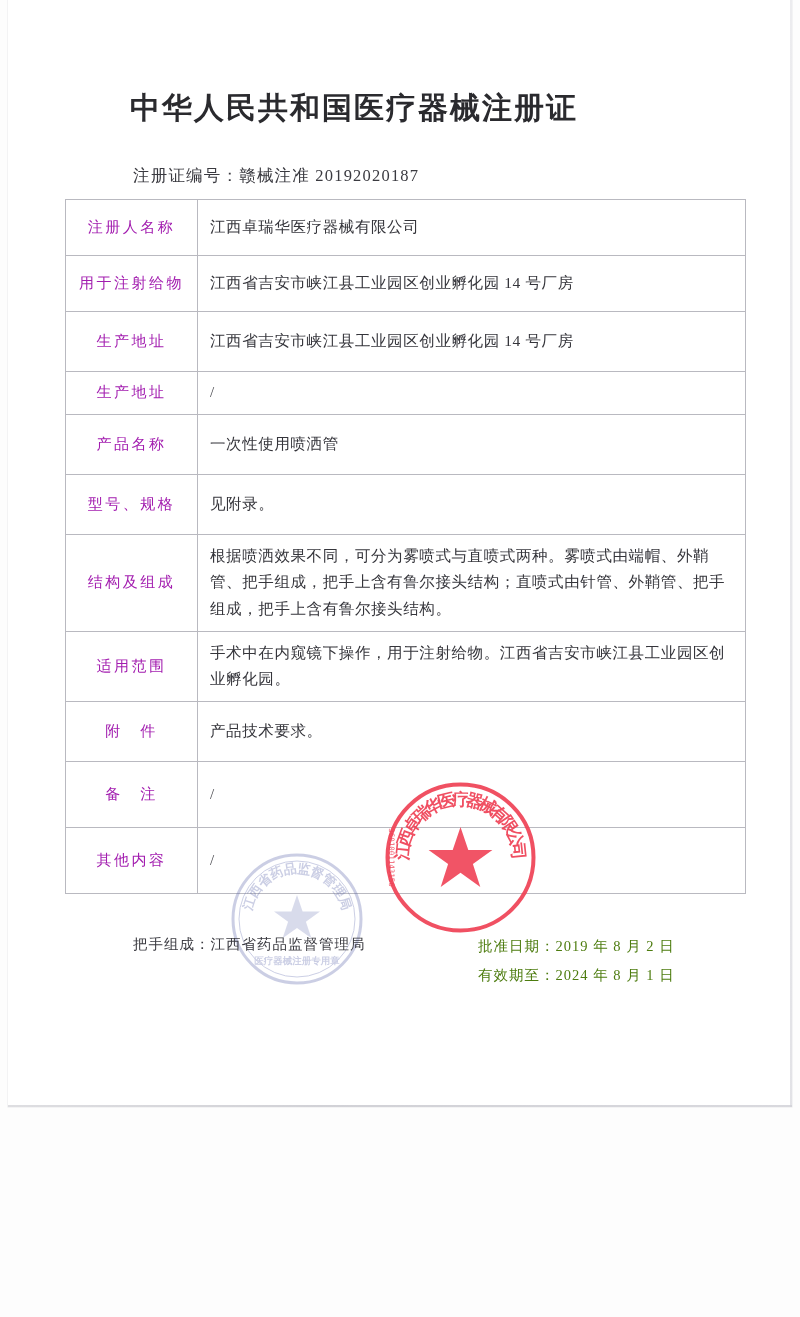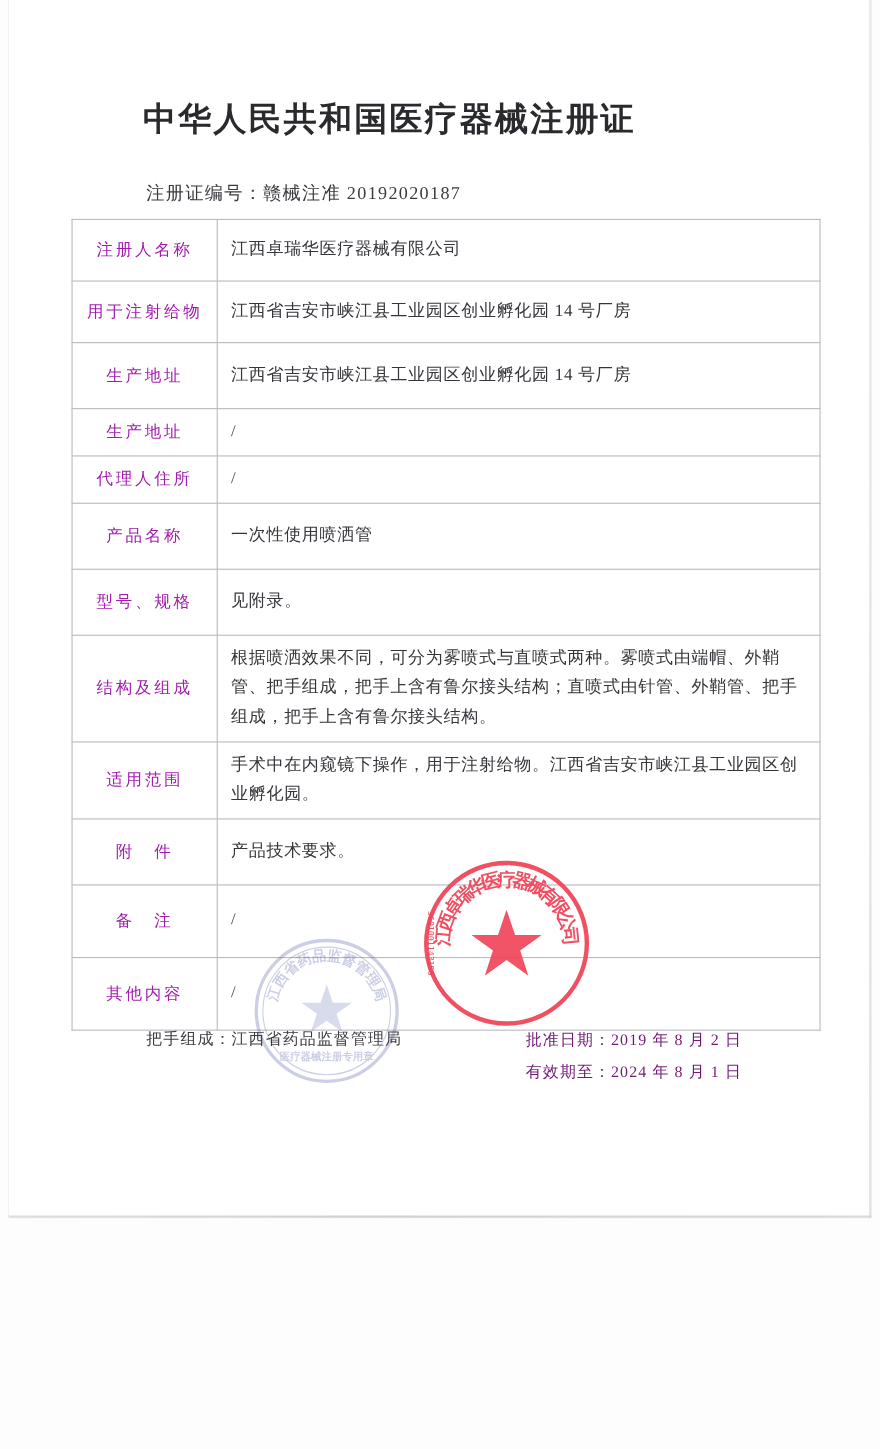--- a/index.html
+++ b/index.html
@@ -132,21 +132,21 @@
     font-size: 14.5px;
     letter-spacing: 1px;
     color: #3a3a40;
   }
   .footer .dates {
     position: absolute;
     left: 478px;
     top: 3px;
     font-size: 14.5px;
     letter-spacing: 1px;
-    color: #701a75;
+    color: #4d7c0f;
     line-height: 2.0;
     text-align: center;
   }
 
   
   .seal-red {
     position: absolute;
     left: 382px;
     top: 779px;
     width: 157px;
@@ -193,24 +193,20 @@
     <tr class="r-tall">
       <td class="label">用于注射给物</td>
       <td class="value">江西省吉安市峡江县工业园区创业孵化园 14 号厂房</td>
     </tr>
     <tr class="r-mid">
       <td class="label">生产地址</td>
       <td class="value">江西省吉安市峡江县工业园区创业孵化园 14 号厂房</td>
     </tr>
     <tr class="r-short">
       <td class="label">生产地址</td>
-      <td class="value slash">/</td>
-    </tr>
-    <tr class="r-short">
-      <td class="label">代理人住所</td>
       <td class="value slash">/</td>
     </tr>
     <tr class="r-mid">
       <td class="label">产品名称</td>
       <td class="value">一次性使用喷洒管</td>
     </tr>
     <tr class="r-mid">
       <td class="label">型号、规格</td>
       <td class="value">见附录。</td>
     </tr>

